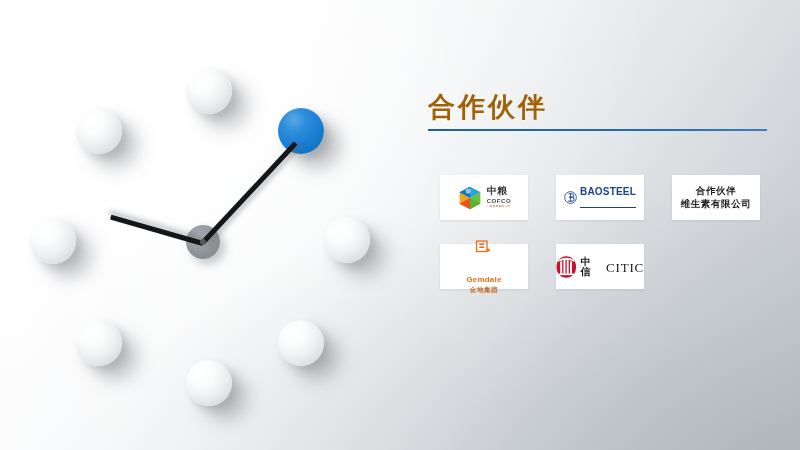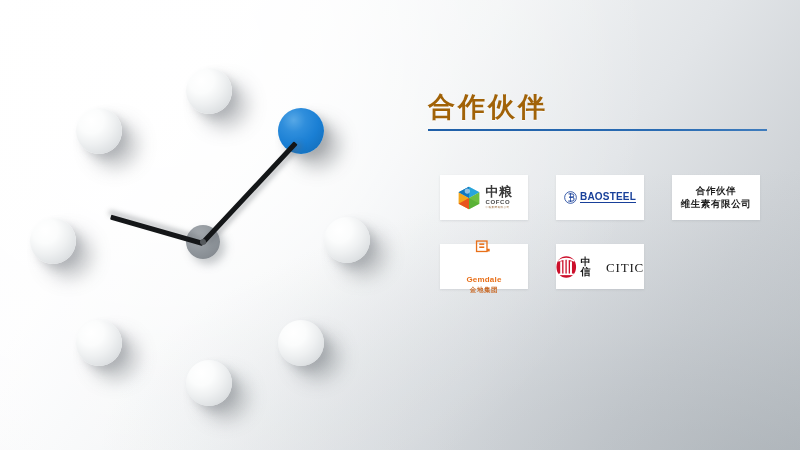--- a/index.html
+++ b/index.html
@@ -172,21 +172,21 @@
     display: flex;
     align-items: center;
     justify-content: center;
     box-shadow: 0 1px 2px rgba(120,126,132,0.16);
   }
 
   
   .cofco { display: flex; align-items: center; gap: 4px; }
   .cofco-text { display: flex; flex-direction: column; align-items: flex-start; line-height: 1; }
   .cofco-cn {
-    font-size: 13px;
+    font-size: 10px;
     font-weight: bold;
     color: #3a3a3a;
     letter-spacing: 0.5px;
   }
   .cofco-en {
     font-size: 6px;
     font-weight: bold;
     color: #4a4a4a;
     letter-spacing: 0.6px;
     margin-top: 1.5px;
@@ -200,21 +200,21 @@
   }
 
   
   .baosteel { display: flex; align-items: center; gap: 3px; }
   .baosteel-name {
     font-size: 10px;
     font-weight: bold;
     color: #18409a;
     letter-spacing: 0.2px;
     border-bottom: 1.2px solid #18409a;
-    padding-bottom: 0;
+    padding-bottom: 10px;
     line-height: 1.05;
   }
 
   
   .cn-block {
     text-align: center;
     line-height: 1.35;
     color: #1c1c1c;
     font-size: 9.5px;
     font-weight: bold;

